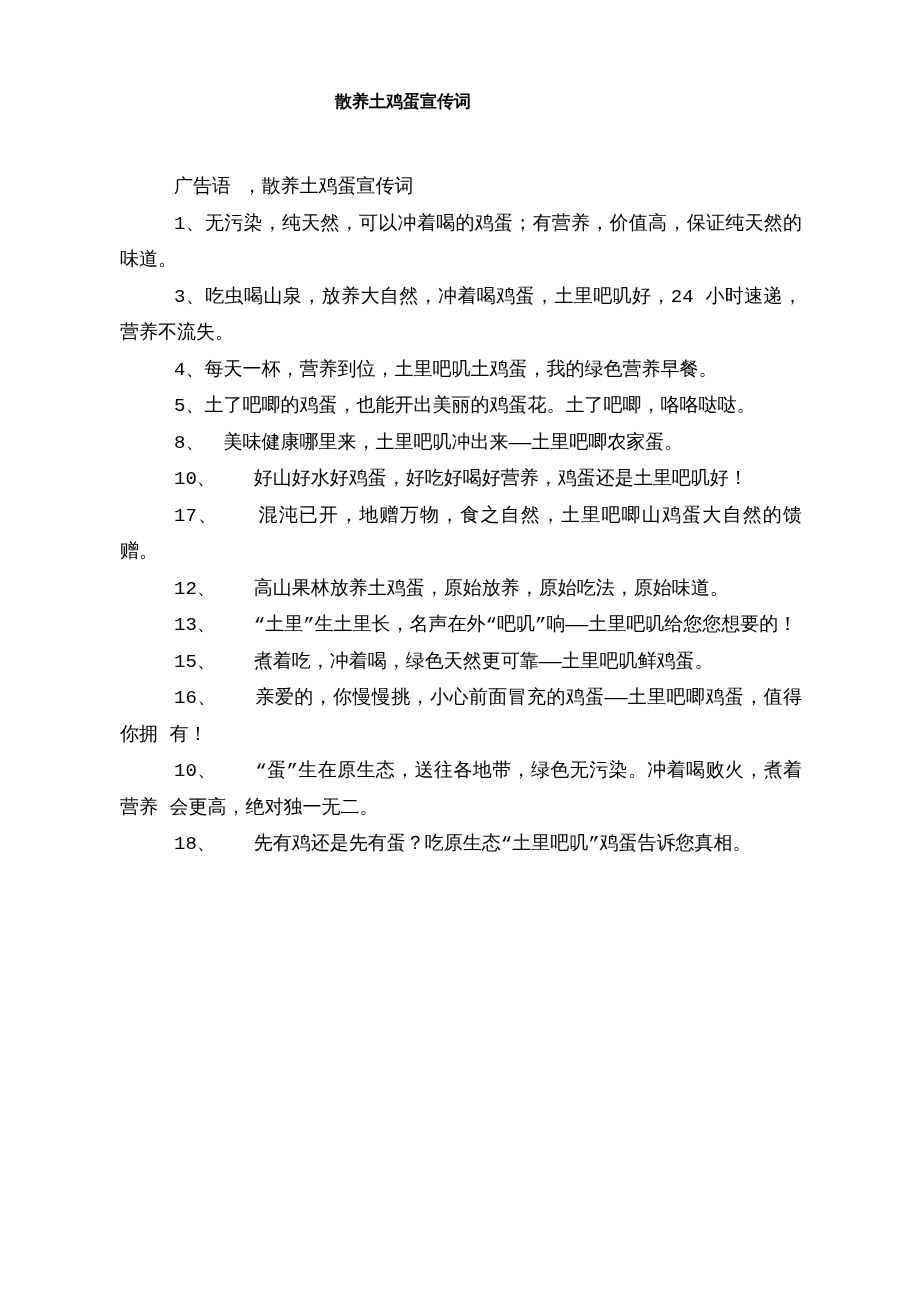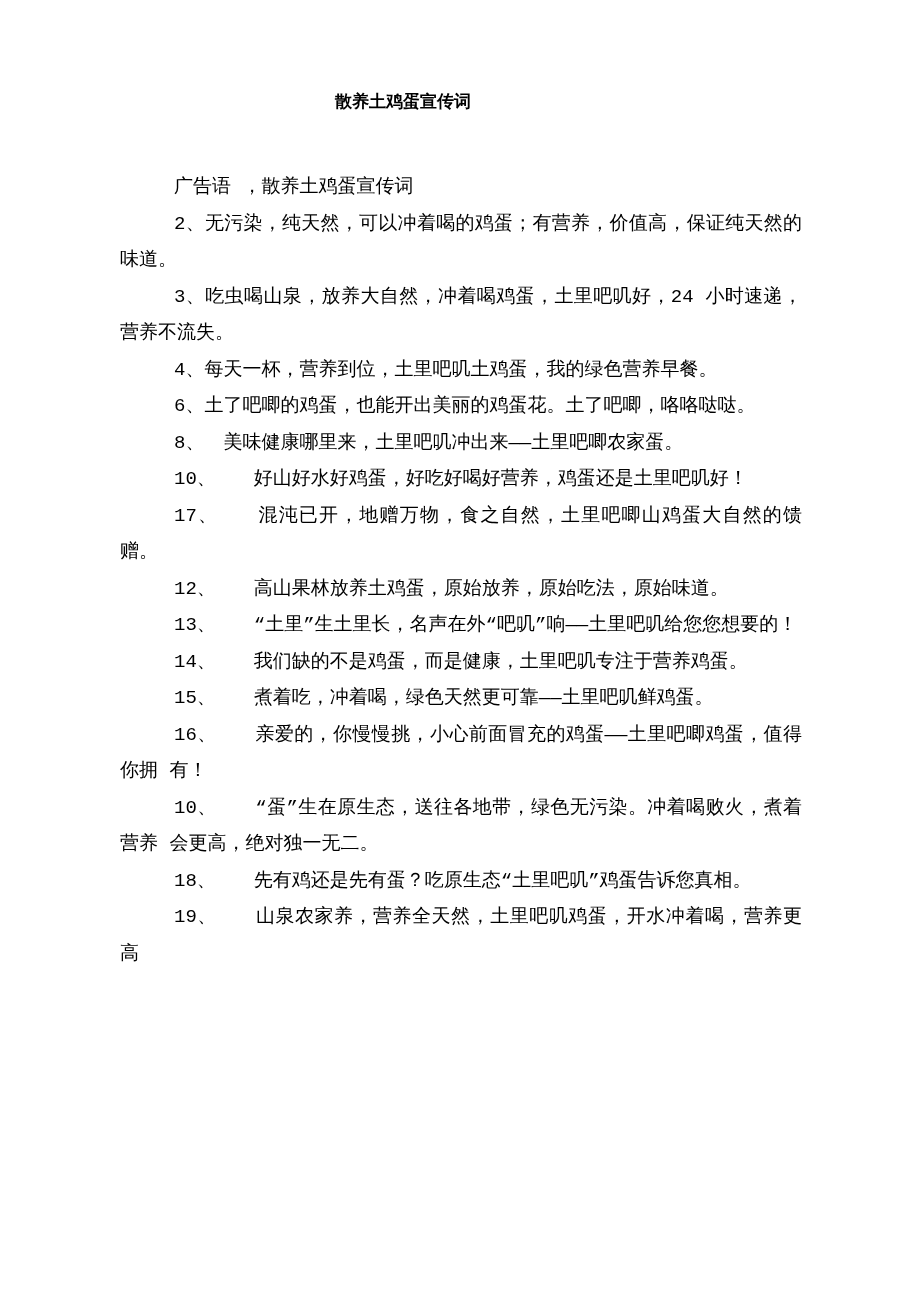--- a/index.html
+++ b/index.html
@@ -39,29 +39,27 @@
     font-family: Liberation Mono, monospace;
   }
 </style>
 </head>
 <body>
 
 <div class="page">
   <h1 class="title">散养土鸡蛋宣传词</h1>
   <div class="content">
       <p class="para">广告语 ，散养土鸡蛋宣传词</p>
-      <p class="para">2、无污染，纯天然，可以冲着喝的鸡蛋；有营养，价值高，保证纯天然的味道。</p>
+      <p class="para">1、无污染，纯天然，可以冲着喝的鸡蛋；有营养，价值高，保证纯天然的味道。</p>
       <p class="para">3、吃虫喝山泉，放养大自然，冲着喝鸡蛋，土里吧叽好，24 小时速递，营养不流失。</p>
       <p class="para">4、每天一杯，营养到位，土里吧叽土鸡蛋，我的绿色营养早餐。</p>
-      <p class="para">6、土了吧唧的鸡蛋，也能开出美丽的鸡蛋花。土了吧唧，咯咯哒哒。</p>
+      <p class="para">5、土了吧唧的鸡蛋，也能开出美丽的鸡蛋花。土了吧唧，咯咯哒哒。</p>
       <p class="para">8、　美味健康哪里来，土里吧叽冲出来——土里吧唧农家蛋。</p>
       <p class="para">10、　　好山好水好鸡蛋，好吃好喝好营养，鸡蛋还是土里吧叽好！</p>
       <p class="para">17、　　混沌已开，地赠万物，食之自然，土里吧唧山鸡蛋大自然的馈赠。</p>
       <p class="para">12、　　高山果林放养土鸡蛋，原始放养，原始吃法，原始味道。</p>
       <p class="para">13、　　“土里”生土里长，名声在外“吧叽”响——土里吧叽给您您想要的！</p>
-      <p class="para">14、　　我们缺的不是鸡蛋，而是健康，土里吧叽专注于营养鸡蛋。</p>
       <p class="para">15、　　煮着吃，冲着喝，绿色天然更可靠——土里吧叽鲜鸡蛋。</p>
       <p class="para">16、　　亲爱的，你慢慢挑，小心前面冒充的鸡蛋——土里吧唧鸡蛋，值得你拥 有！</p>
       <p class="para">10、　　“蛋”生在原生态，送往各地带，绿色无污染。冲着喝败火，煮着营养 会更高，绝对独一无二。</p>
       <p class="para">18、　　先有鸡还是先有蛋？吃原生态“土里吧叽”鸡蛋告诉您真相。</p>
-      <p class="para">19、　　山泉农家养，营养全天然，土里吧叽鸡蛋，开水冲着喝，营养更高</p>
     </div>
 </div>
 
 </body></html>

